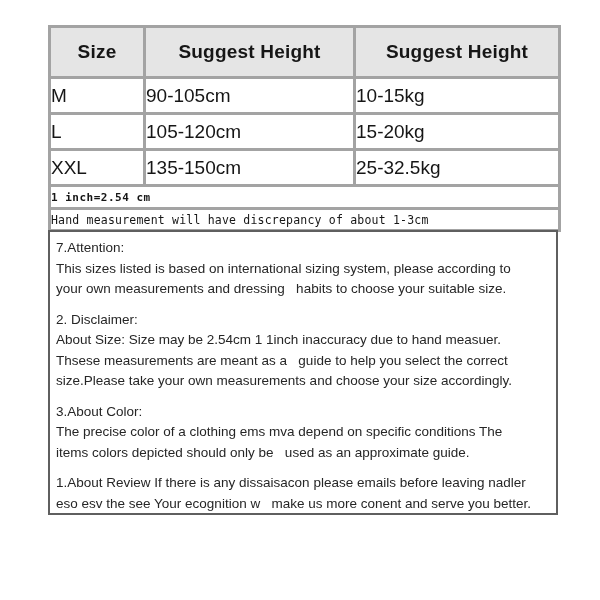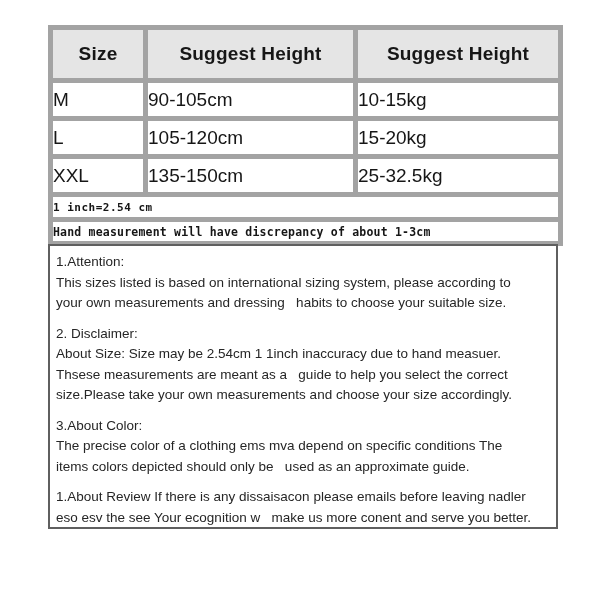--- a/index.html
+++ b/index.html
@@ -8,35 +8,35 @@
     background:#ffffff; overflow:hidden;
     font-family:"Liberation Sans", sans-serif;
   }
   .sheet { position:absolute; left:48px; top:25px; width:510px; }
 
   table.size-chart {
     border-collapse:collapse; width:510px; table-layout:fixed;
     border:2px solid #5f5f5f;
   }
   table.size-chart th, table.size-chart td {
-    border:5px solid #a3a3a3; vertical-align:middle;
+    border:3px solid #a3a3a3; vertical-align:middle;
     padding:0; color:#161616; overflow:hidden; white-space:nowrap;
   }
   th.hdr {
     height:48px; background:#e5e5e5;
     font-size:19px; font-weight:bold; letter-spacing:0.2px;
   }
   td.cell { height:33px; font-size:19px; font-weight:normal; }
   td.note-1 {
     height:20px; font-family:"DejaVu Sans Mono", monospace;
     font-size:11px; font-weight:bold; letter-spacing:0.5px;
   }
   td.note-2 {
     height:19px; font-family:"DejaVu Sans Mono", monospace;
-    font-size:11.5px; font-weight:bold; letter-spacing:0.2px;
+    font-size:11.5px; font-weight:normal; letter-spacing:0.2px;
   }
 
   .info-box {
     box-sizing:border-box; width:510px; height:285px;
     border:2px solid #5f5f5f; margin-top:-2px;
     padding:6px 6px 0 6px; overflow:hidden;
   }
   .info-box p {
     margin:0 0 10px 0; white-space:pre-wrap;
     font-size:13.5px; line-height:20.5px; color:#262626;
@@ -78,21 +78,21 @@
         <tr>
           <td class="note-1" colspan="3">1 inch=2.54 cm</td>
         </tr>
         <tr>
           <td class="note-2" colspan="3">Hand measurement will have discrepancy of about 1-3cm</td>
         </tr>
       </tbody>
     </table>
 
     <div class="info-box">
-      <p>1.Attention:
+      <p>7.Attention:
 This sizes listed is based on international sizing system, please according to
 your own measurements and dressing   habits to choose your suitable size.</p>
       <p>2. Disclaimer:
 About Size: Size may be 2.54cm 1 1inch inaccuracy due to hand measuer.
 Thsese measurements are meant as a   guide to help you select the correct
 size.Please take your own measurements and choose your size accordingly.</p>
       <p>3.About Color:
 The precise color of a clothing ems mva depend on specific conditions The
 items colors depicted should only be   used as an approximate guide.</p>
       <p>1.About Review If there is any dissaisacon please emails before leaving nadler

